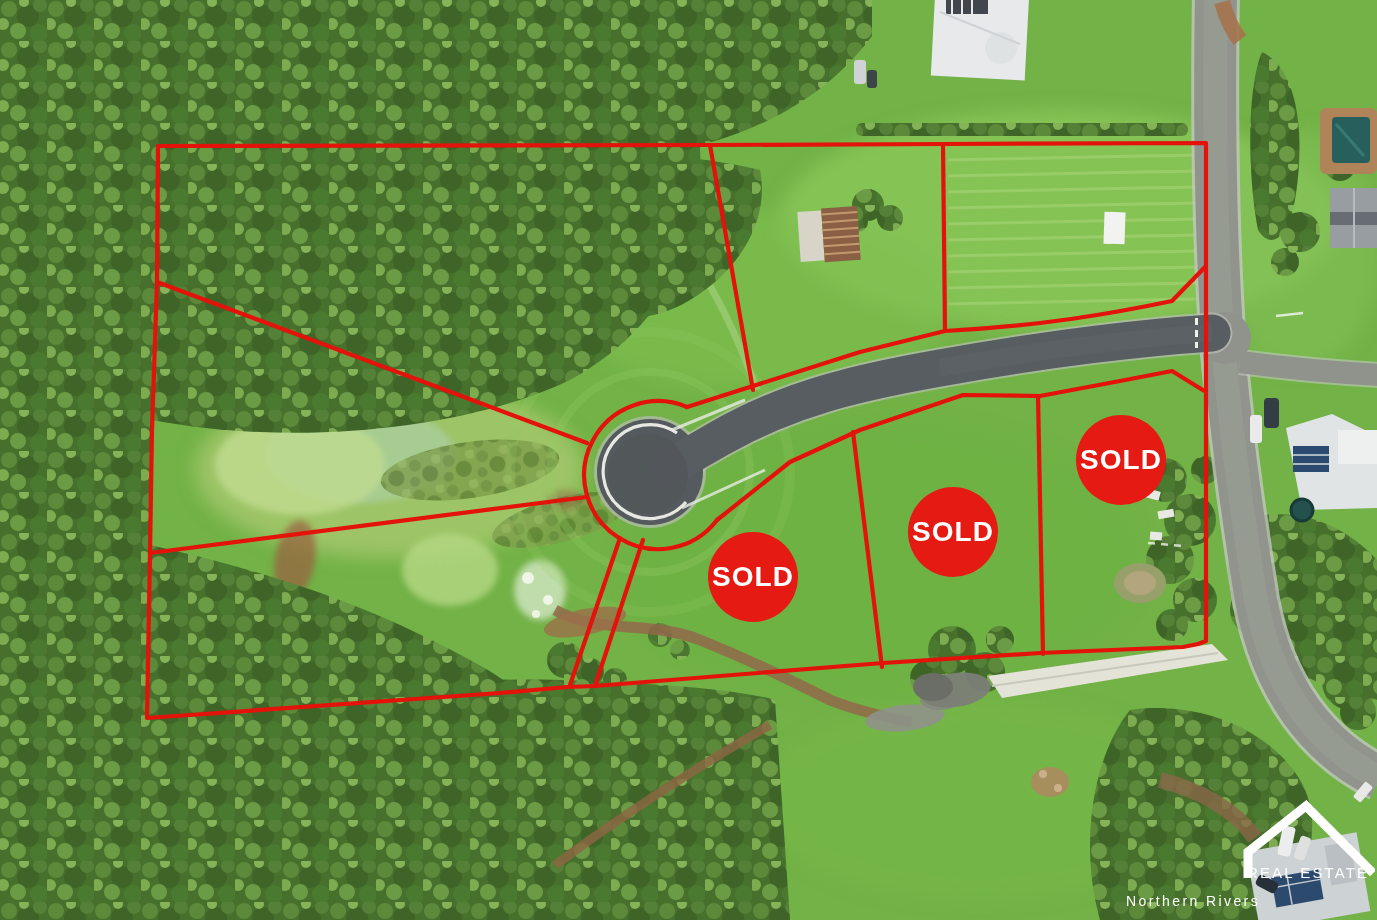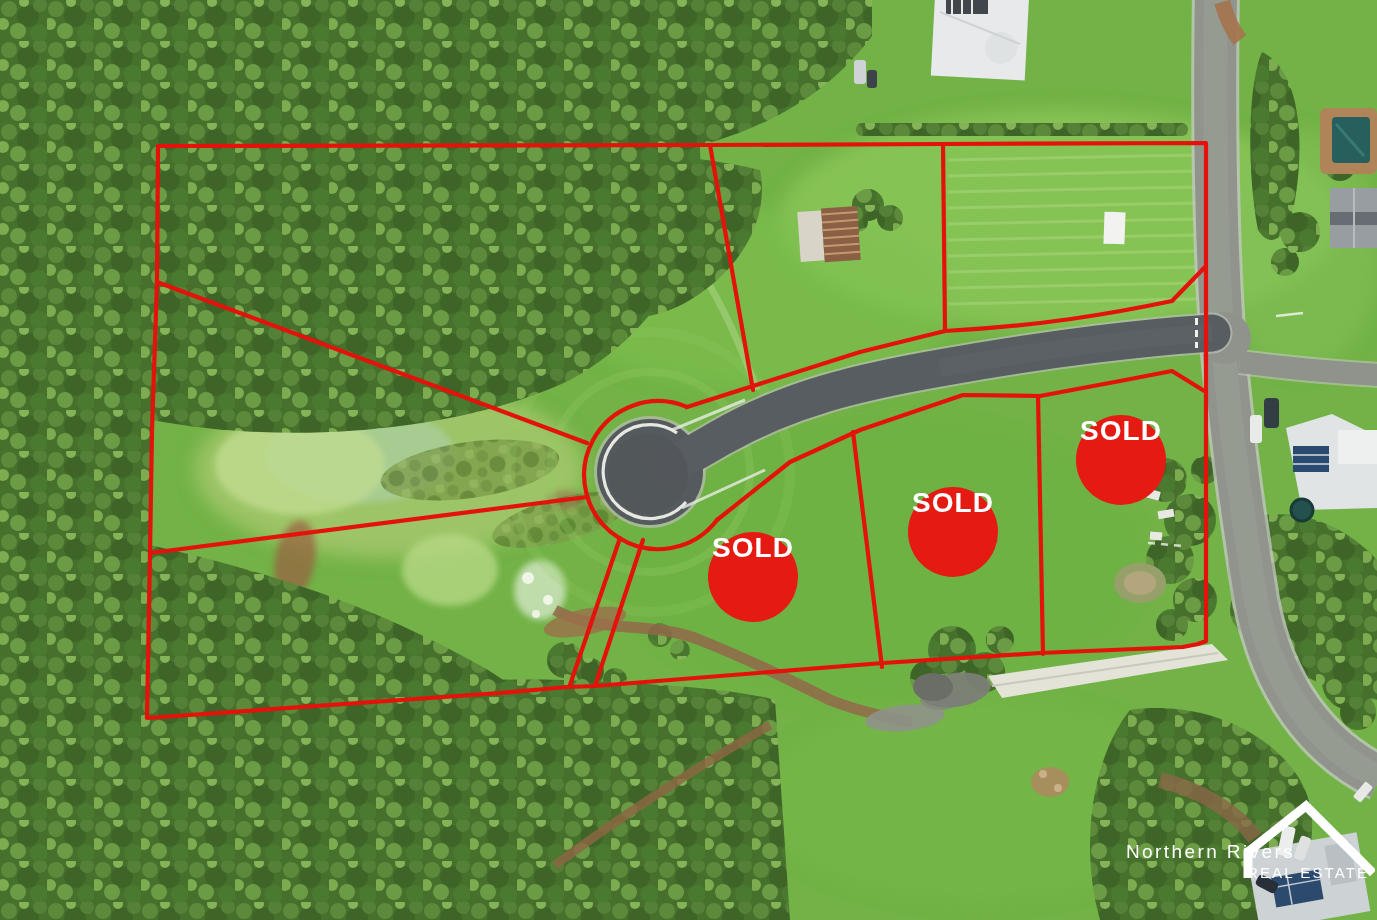--- a/index.html
+++ b/index.html
@@ -3,33 +3,33 @@
 <meta charset="utf-8">
 <style>
   html,body{margin:0;padding:0;background:#1c1c1c}
   .stage{position:relative;width:1377px;height:920px;overflow:hidden;
          font-family:"Liberation Sans",sans-serif;background:#72b246}
   .photo-svg{position:absolute;left:0;top:0;width:1377px;height:920px;display:block}
   .redline{fill:none;stroke:var(--boundary-red,#e3130b);stroke-width:4.2;
            stroke-linejoin:round;stroke-linecap:round}
   .sold-badge{position:absolute;width:90px;height:90px;border-radius:50%;
               background:var(--sold-red,#e51a12);color:var(--sold-text,#ffffff);
-              display:flex;align-items:flex-start;justify-content:center;
+              display:flex;align-items:center;justify-content:center;
               font-weight:bold;font-size:28px;letter-spacing:1px;user-select:none}
   #sold-1{left:708px;top:532px}
   #sold-2{left:908px;top:487px}
   #sold-3{left:1076px;top:415px}
   .watermark{position:absolute;left:0;top:0;width:1377px;height:920px;
              color:var(--watermark-text,#ffffff);pointer-events:none}
   .wm-brand{position:absolute;left:1010px;top:780px;font-size:102px;line-height:1;
             font-weight:400;letter-spacing:-1px}
   .wm-roof{position:absolute;left:1243px;top:800px}
   .wm-division{position:absolute;left:1247px;top:864px;font-size:15px;
                letter-spacing:2.1px;font-weight:500;white-space:nowrap}
-  .wm-region{position:absolute;left:1126px;top:841px;font-size:19px;
+  .wm-region{position:absolute;left:1126px;top:893px;font-size:14px;
              letter-spacing:2.4px;font-weight:400;white-space:nowrap}
 </style>
 </head>
 <body>
 
 <div class="stage">
 
   <svg class="photo-svg" viewBox="0 0 1377 920">
     <defs>
       <pattern id="pf" width="47" height="41" patternUnits="userSpaceOnUse">

